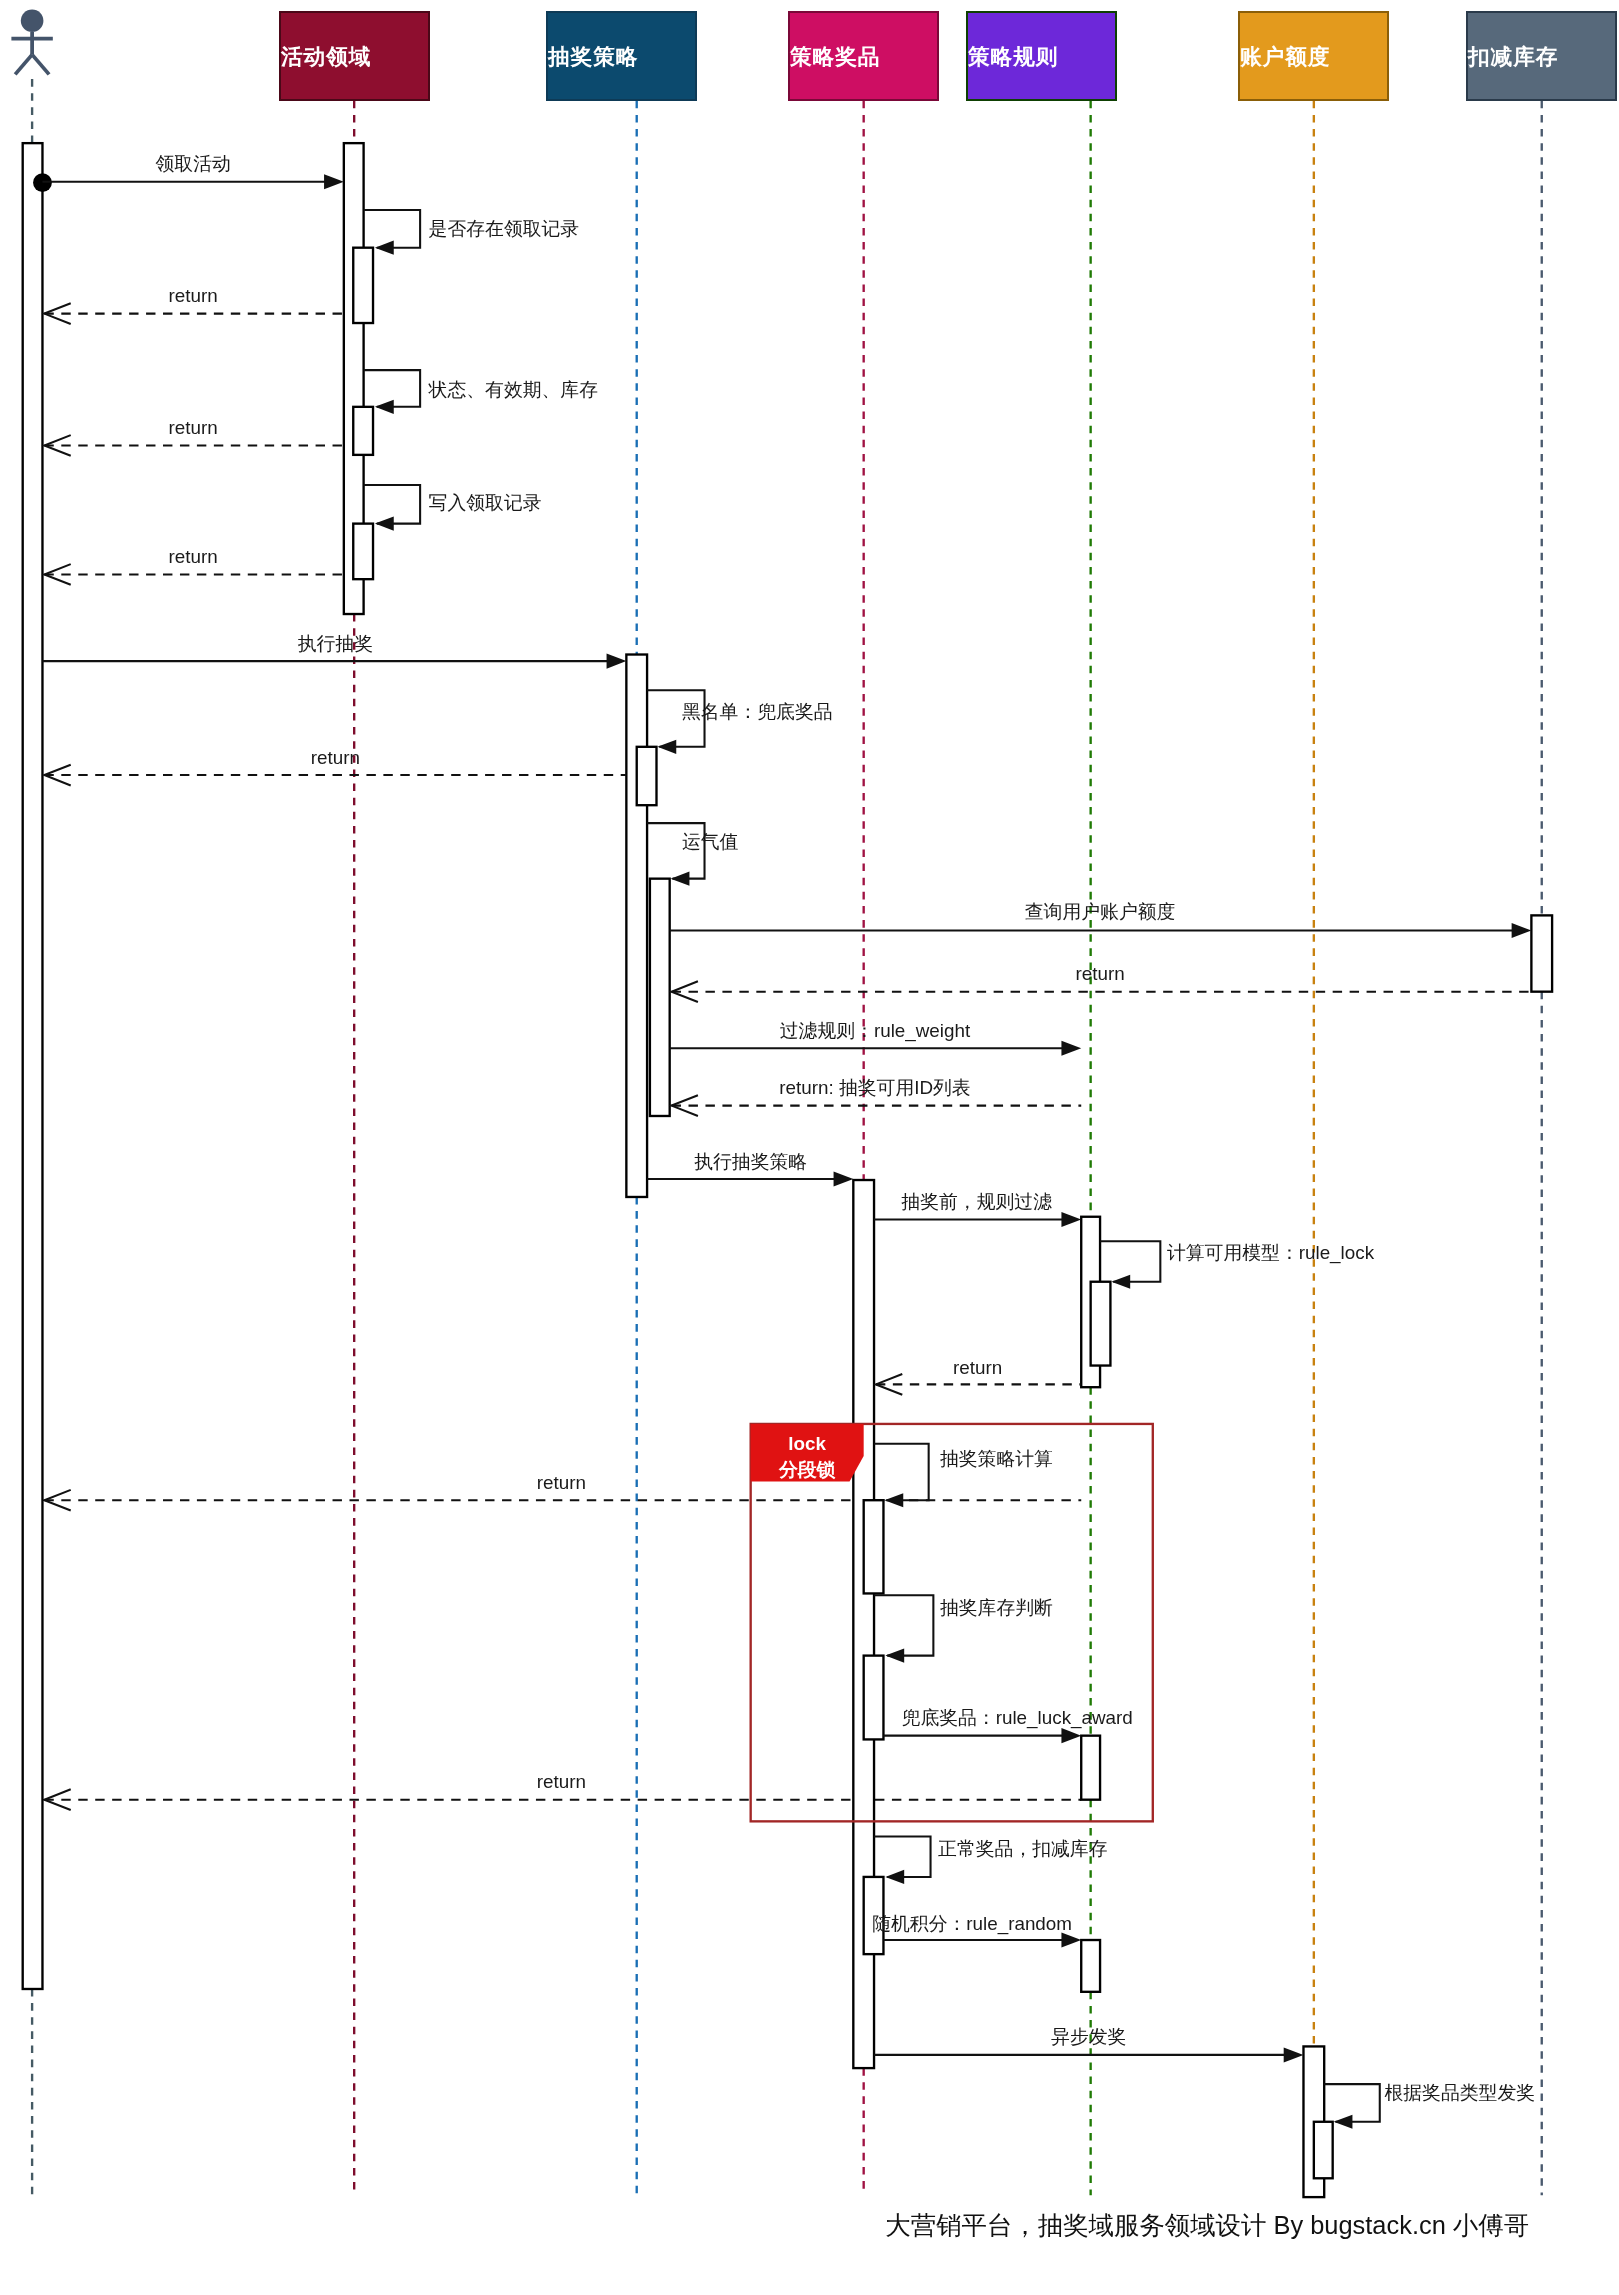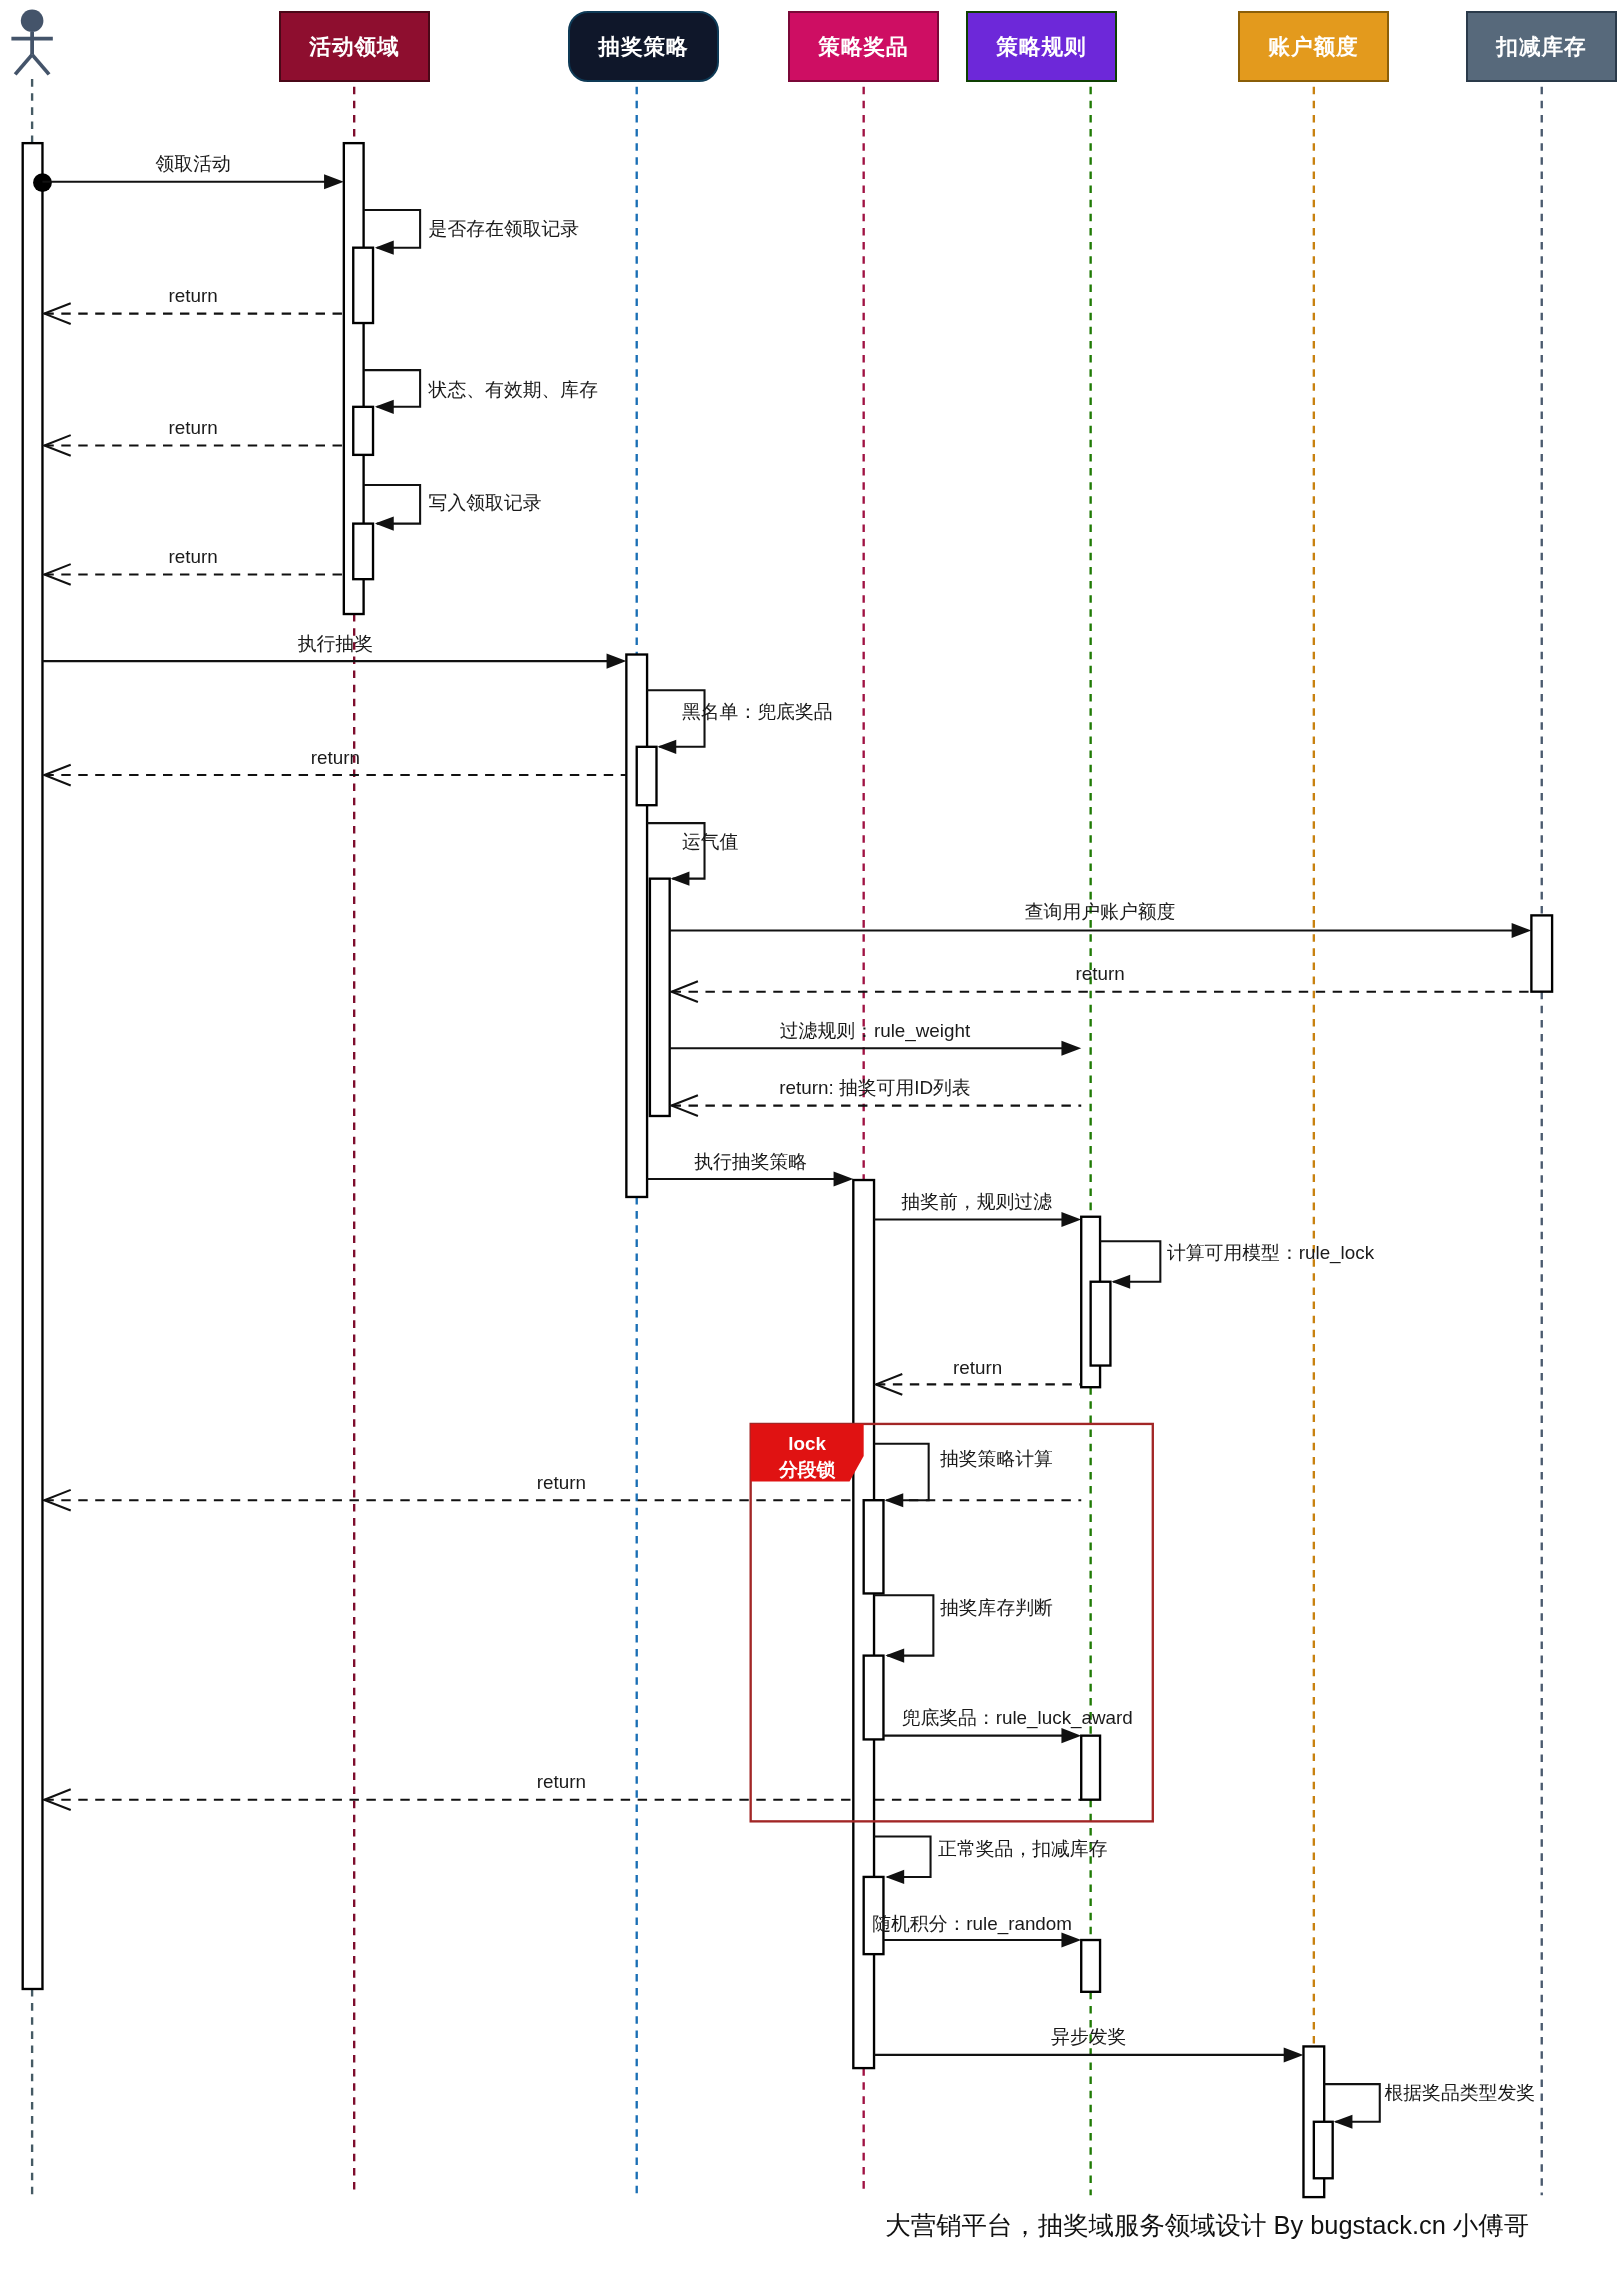--- a/index.html
+++ b/index.html
@@ -1,20 +1,20 @@
 <!DOCTYPE html>
 <html style="font-size:15px"><head>
 <meta charset="utf-8">
 <style>
   html,body{margin:0;padding:0;background:#fff;}
   .stage{position:relative;width:1620px;height:2296px;background:#ffffff;
          font-family:"Liberation Sans","DejaVu Sans",sans-serif;overflow:hidden;}
   .stage svg{position:absolute;left:0;top:0;}
-  .participant{position:absolute;top:11.3px;width:151px;height:71px;box-sizing:border-box;
-      border:2.8px solid #000;display:flex;align-items:center;justify-content:center;
+  .participant{position:absolute;top:11.3px;width:151px;height:90px;box-sizing:border-box;
+      border:2.8px solid #000;display:flex;align-items:center;
       color:#fff;font-size:21.7px;font-weight:600;letter-spacing:0.9px;}
   .msg{font-size:20px;fill:#1a1a1a;}
   .msg-w{font-size:20px;fill:#ffffff;font-weight:600;}
   .footer-text{font-size:27px;fill:#111;}
   text{font-family:"Liberation Sans","DejaVu Sans",sans-serif;}
 </style>
 </head>
 <body>
 
 <div class="stage">
@@ -246,21 +246,21 @@
       <text class="msg" x="1156" y="2169" text-anchor="middle">异步发奖</text>
       <text class="msg" x="1470" y="2229">根据奖品类型发奖</text>
     </g>
 
     <text class="footer-text" x="940" y="2372">大营销平台，抽奖域服务领域设计 By bugstack.cn 小傅哥</text>
   </svg>
 
   <div class="participant" style="left: 279px; background-color: rgb(142, 14, 47); border-color: rgb(74, 8, 24);">
     <span>活动领域</span>
   </div>
-  <div class="participant" style="left: 568px; background-color: #0f172a; border-color: rgb(14, 58, 86); border-radius: 20px;">
+  <div class="participant" style="left: 546px; background-color: #0c4a6e; border-color: rgb(14, 58, 86);">
     <span>抽奖策略</span>
   </div>
   <div class="participant" style="left: 788px; background-color: rgb(206, 14, 99); border-color: rgb(122, 8, 56);">
     <span>策略奖品</span>
   </div>
   <div class="participant" style="left: 966px; background-color: #6d28d9; border-color: rgb(14, 64, 2); font-family: Liberation Serif, serif;">
     <span>策略规则</span>
   </div>
   <div class="participant" style="left: 1238px; background-color: rgb(227, 154, 29); border-color: rgb(138, 94, 8);">
     <span>账户额度</span>

